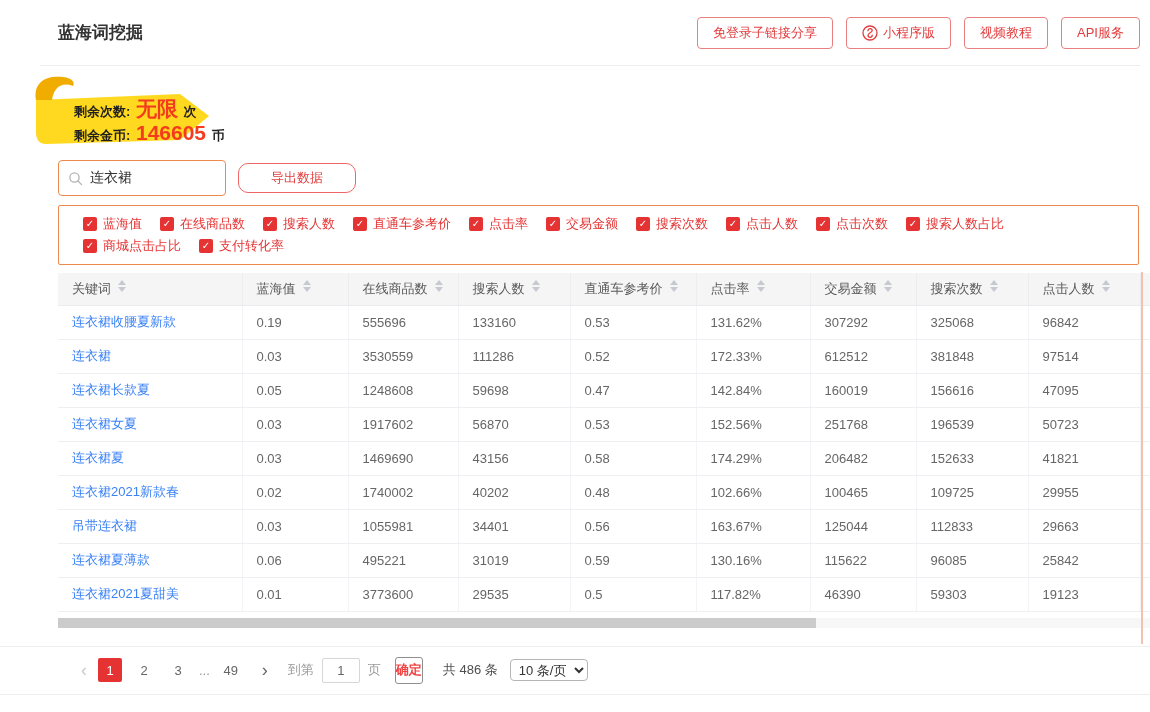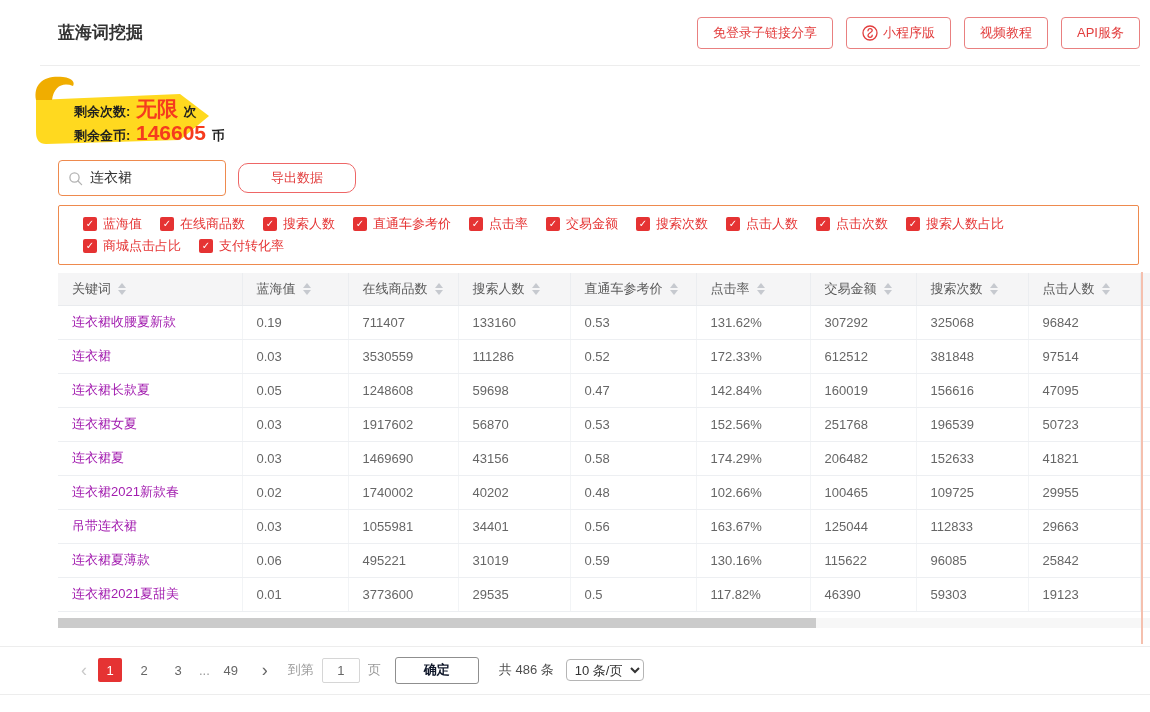--- a/index.html
+++ b/index.html
@@ -45,29 +45,29 @@
 
   
   .table-wrap { margin-top:8px; width:1092px; overflow:hidden; }
   table { border-collapse:collapse; table-layout:fixed; width:1092px; font-size:13px; }
   col.c0{width:184px} col.c1{width:106px} col.c2{width:110px} col.c3{width:112px}
   col.c4{width:126px} col.c5{width:114px} col.c6{width:106px} col.c7{width:112px}
   col.c8{width:112px}
   th { background:#f5f5f6; height:32px; font-weight:normal; color:#595959; text-align:left;
     padding:0 0 0 14px; border-right:1px solid #ebedf0; border-bottom:1px solid #e9ebee; cursor:pointer; }
   th:last-child { border-right:none; }
-  .hwrap { display:flex; align-items:center; gap:7px; }
+  .hwrap { display:flex; align-items:flex-start; gap:7px; }
   .sort { display:inline-flex; flex-direction:column; gap:2px; }
   .sort i { display:block; width:0; height:0; border-left:4px solid transparent; border-right:4px solid transparent; }
   .sort .up { border-bottom:5px solid #c6c9cf; }
   .sort .dn { border-top:5px solid #c6c9cf; }
   td { height:34px; color:#666; padding:0 0 0 14px; border-bottom:1px solid #edeff2;
     border-right:1px solid #f2f4f6; background:#fff; white-space:nowrap; overflow:hidden; }
   td:last-child { border-right:none; }
-  td.kw { color:#a21caf; }
+  td.kw { color:#3b82f6; }
   .right-accent { position:absolute; left:1141px; top:272px; width:2px; height:372px;
     background:#f5c0ae; }
 
   
   .hscroll { margin-top:6px; width:1092px; height:10px; background:#f7f7f7; position:relative; }
   .hscroll .thumb { position:absolute; left:0; top:0; height:10px; width:758px; background:#cbcbcb; }
 
   
   .pager { margin-top:6px; border-top:1px solid #ededed; border-bottom:1px solid #ededed;
     padding:10px 0 10px 75px; display:flex; align-items:center; font-size:13px; color:#666; }
@@ -75,22 +75,22 @@
   .pg-arrow.prev { color:#c9c9c9; }
   .pg-arrow.next { color:#666; margin-left:8px; }
   .pg-num { min-width:24px; height:24px; display:inline-flex; align-items:center; justify-content:center;
     margin:0 5px; cursor:pointer; border-radius:2px; color:#666; }
   .pg-num.active { background:#e53333; color:#fff; }
   .pg-dots { color:#999; margin:0 4px; }
   .goto-label { color:#9b9b9b; margin-left:14px;text-align:right; }
   .goto-input { width:38px; height:25px; border:1px solid #d6d6d6; border-radius:2px; text-align:center;
     font-size:13px; color:#666; margin:0 8px; outline:none; font-family:inherit; }
   .goto-suffix { color:#9b9b9b; }
-  .confirm-btn { margin-left:14px; height:27px; padding:0 28px; background:#fff; border:1px solid #8f8f8f;
-    border-radius:3px; font-size:13px; font-weight:bold; color:#0f172a; cursor:pointer; }
+  .confirm-btn { margin-left:14px; height:27px; padding:0 0; background:#fff; border:1px solid #8f8f8f;
+    border-radius:3px; font-size:13px; font-weight:bold; color:#ef4444; cursor:pointer; }
   .total-text { margin-left:20px; color:#4e4e4e; }
   .size-select { margin-left:12px; height:22px; border:1px solid #b5b5b5; border-radius:4px;
     font-size:13px; color:#333; background:#fff; padding:0 4px; font-family:inherit; }
 </style>
 </head>
 <body>
 
 <div class="page">
 
   <div class="topbar">
@@ -300,21 +300,21 @@
                   </span>
                 </span>
               </th>
             <th></th>
           </tr>
         </thead>
         <tbody>
           <tr>
               <td class="kw">连衣裙收腰夏新款</td>
               <td>0.19</td>
-              <td>711407</td>
+              <td>555696</td>
               <td>133160</td>
               <td>0.53</td>
               <td>131.62%</td>
               <td>307292</td>
               <td>325068</td>
               <td>96842</td>
               <td></td>
             </tr>
           <tr>
               <td class="kw">连衣裙</td>

